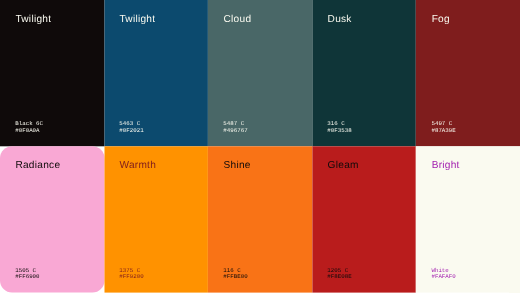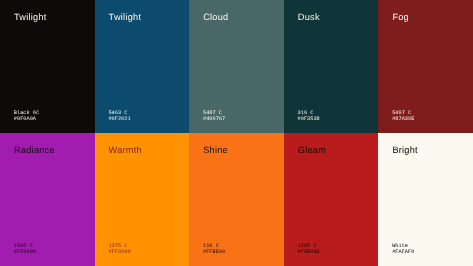--- a/index.html
+++ b/index.html
@@ -43,21 +43,21 @@
         <div>#0F3538</div>
       </div>
     </div>
     <div class="swatch" style="background: #7f1d1d; color: rgb(250, 250, 240);">
       <div class="sw-name">Fog</div>
       <div class="sw-codes">
         <div>5497 C</div>
         <div>#87A39E</div>
       </div>
     </div>
-    <div class="swatch" style="background: #a21caf; color: rgb(15, 10, 10);">
+    <div class="swatch" style="background: #f9a8d4; color: rgb(15, 10, 10); border-radius: 11px;">
       <div class="sw-name">Radiance</div>
       <div class="sw-codes">
         <div>1505 C</div>
         <div>#FF6900</div>
       </div>
     </div>
     <div class="swatch" style="background: rgb(255, 146, 0); color: #7f1d1d; text-decoration: underline;">
       <div class="sw-name">Warmth</div>
       <div class="sw-codes">
         <div>1375 C</div>
@@ -71,20 +71,20 @@
         <div>#FFBE00</div>
       </div>
     </div>
     <div class="swatch" style="background: #b91c1c; color: rgb(15, 10, 10);">
       <div class="sw-name">Gleam</div>
       <div class="sw-codes">
         <div>1205 C</div>
         <div>#F8E08E</div>
       </div>
     </div>
-    <div class="swatch" style="background: rgb(250, 250, 240); color: #000000;">
+    <div class="swatch" style="background: rgb(250, 250, 240); color: #a21caf;">
       <div class="sw-name">Bright</div>
       <div class="sw-codes">
         <div>White</div>
         <div>#FAFAF0</div>
       </div>
     </div>
   </div>
 
 </body></html>

